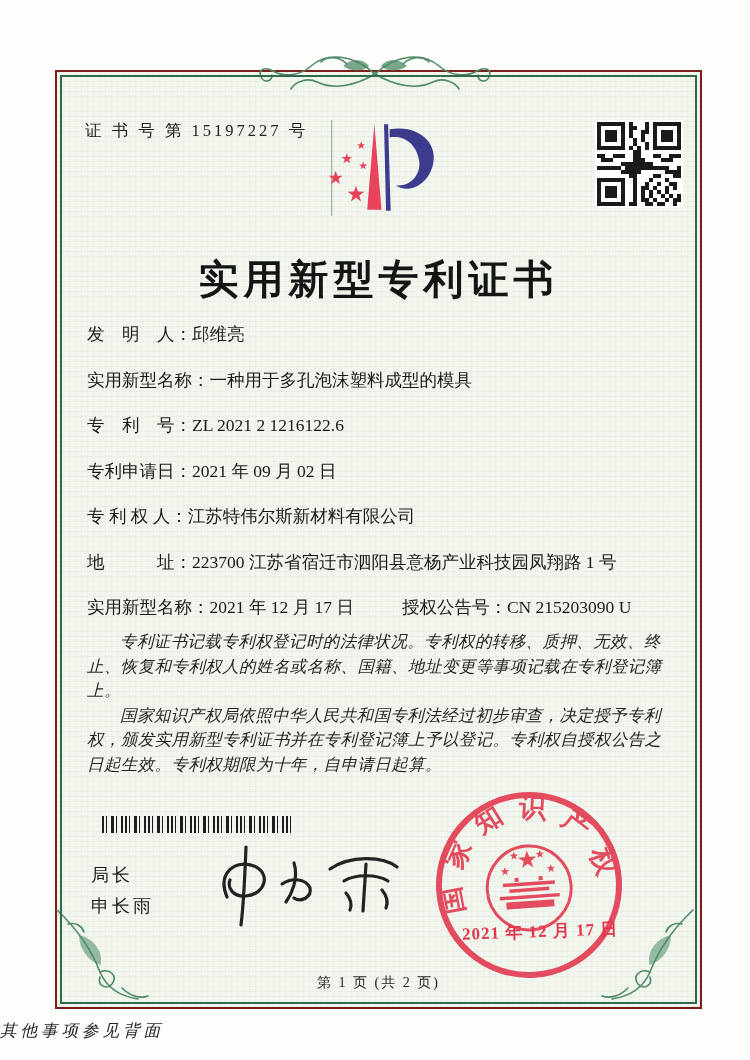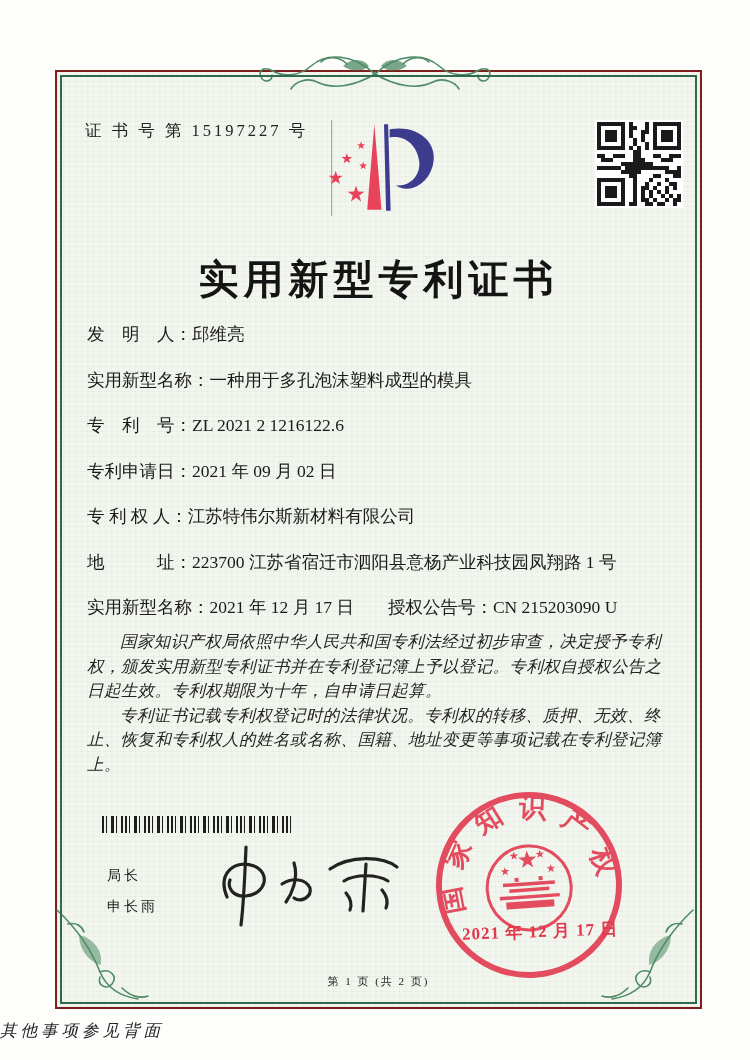--- a/index.html
+++ b/index.html
@@ -30,46 +30,46 @@
   .qr{position:absolute;left:538px;top:48px;width:84px;height:84px;background:#fff;padding:2px;}
   .title{
     position:absolute;left:0;top:160px;width:100%;text-align:center;
     font-size:40px;font-weight:bold;letter-spacing:5px;color:#141414;margin-top:20px;
   }
   
   .fields{position:absolute;left:30px;top:250px;width:590px;font-size:17.5px;}
   .field-row{display:flex;margin-bottom:21.5px;line-height:24px;white-space:nowrap;}
   .field-label{flex:0 0 auto;color:#1a1a1a;}
   .field-value{color:#1a1a1a;}
-  .grant-pair2{margin-left:34px;}
+  .grant-pair2{margin-left:48px;}
   
   .body-text{
     position:absolute;left:30px;top:558px;width:588px;font-size:16.5px;line-height:24.5px;
     color:#242424;letter-spacing:.4px;
   }
   .body-text p{margin:0;text-indent:2em;font-style:italic;}
   
   .barcode{
     position:absolute;left:45px;top:744px;width:192px;height:17px;
     background:repeating-linear-gradient(90deg,
       #1d1d1d 0 2px, transparent 2px 4px,
       #1d1d1d 4px 5px, transparent 5px 9px,
       #1d1d1d 9px 12px, transparent 12px 14px,
       #1d1d1d 14px 15px, transparent 15px 19px,
       #1d1d1d 19px 21px, transparent 21px 23px);
   }
-  .bureau{position:absolute;left:50px;top:788px;font-size:14px;letter-spacing:3px;line-height:31px;}
+  .bureau{position:absolute;left:34px;top:788px;font-size:18px;letter-spacing:3px;line-height:31px;}
   .signature{position:absolute;left:140px;top:765px;width:215px;height:95px;}
   .seal{position:absolute;left:372px;top:713px;width:200px;height:200px;transform:rotate(-4deg);}
   .seal-date{
     position:absolute;left:405px;top:848px;font-size:17px;color:#e0394e;letter-spacing:1px;
     transform:rotate(-2deg);font-weight:bold;white-space:nowrap;
   }
   .page-info{
-    position:absolute;left:0;top:902px;width:100%;text-align:center;font-size:11px;
+    position:absolute;left:0;top:902px;width:100%;text-align:center;font-size:14px;
     letter-spacing:2px;color:#222;
   }
   .back-note{
     position:absolute;left:0;top:1020px;width:100%;text-align:left;font-size:16.5px;
     letter-spacing:4px;color:#242424;font-style:italic;
   }
 </style>
 </head>
 <body>
 
@@ -299,22 +299,22 @@
         </div>
         <div class="field-row">
           <span class="field-label">实用新型名称：</span>
           <span class="field-value">2021 年 12 月 17 日</span>
           <span class="field-label grant-pair2">授权公告号：</span>
           <span class="field-value">CN 215203090 U</span>
         </div>
       </div>
 
       <div class="body-text">
+        <p>专利证书记载专利权登记时的法律状况。专利权的转移、质押、无效、终止、恢复和专利权人的姓名或名称、国籍、地址变更等事项记载在专利登记簿上。</p>
         <p>国家知识产权局依照中华人民共和国专利法经过初步审查，决定授予专利权，颁发实用新型专利证书并在专利登记簿上予以登记。专利权自授权公告之日起生效。专利权期限为十年，自申请日起算。</p>
-        <p>专利证书记载专利权登记时的法律状况。专利权的转移、质押、无效、终止、恢复和专利权人的姓名或名称、国籍、地址变更等事项记载在专利登记簿上。</p>
       </div>
 
       <div class="barcode"></div>
 
       <div class="bureau">
         <div>局长</div>
         <div>申长雨</div>
       </div>
 
       <svg class="signature" viewBox="0 0 215 95">

